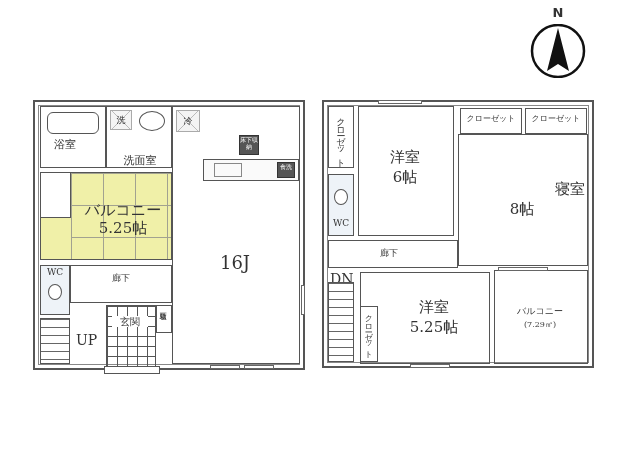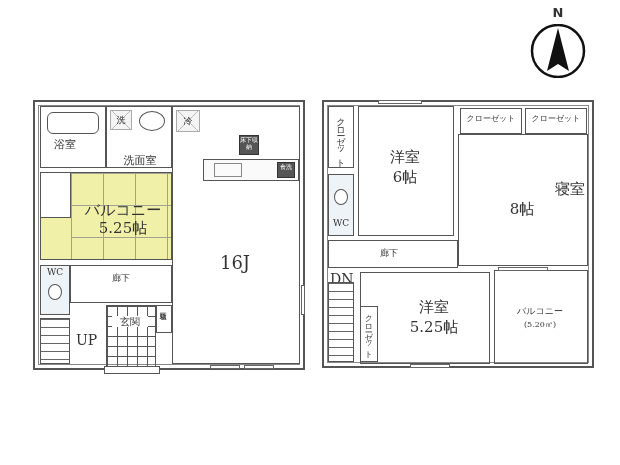--- a/index.html
+++ b/index.html
@@ -145,18 +145,18 @@
   <div class="lbl vert" style="left:2px;top:2px;font-size:8px;">クローゼット</div>
 </div>
 
 <div class="wall" style="left:360px;top:272px;width:130px;height:92px;">
   <div class="lbl" style="left:20px;top:26px;width:106px;font-size:15px;">洋室</div>
   <div class="lbl" style="left:20px;top:46px;width:106px;font-size:15px;">5.25帖</div>
 </div>
 
 <div class="wall" style="left:494px;top:270px;width:94px;height:94px;">
   <div class="lbl" style="left:0;top:36px;width:90px;font-size:9px;">バルコニー</div>
-  <div class="lbl" style="left:0;top:50px;width:90px;font-size:8px;">(5.20㎡)</div>
+  <div class="lbl" style="left:0;top:50px;width:90px;font-size:8px;">(7.29㎡)</div>
 </div>
 
 <div class="window" style="left:378px;top:100px;width:44px;height:4px;"></div>
 <div class="window" style="left:410px;top:364px;width:40px;height:4px;"></div>
 <div class="window" style="left:498px;top:267px;width:50px;height:4px;"></div>
 
 </body></html>

